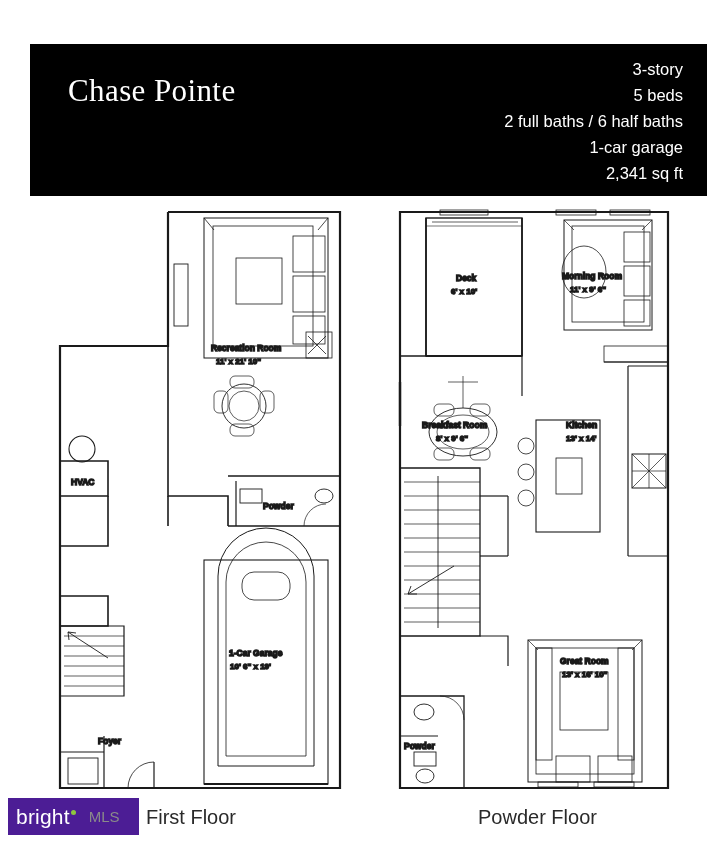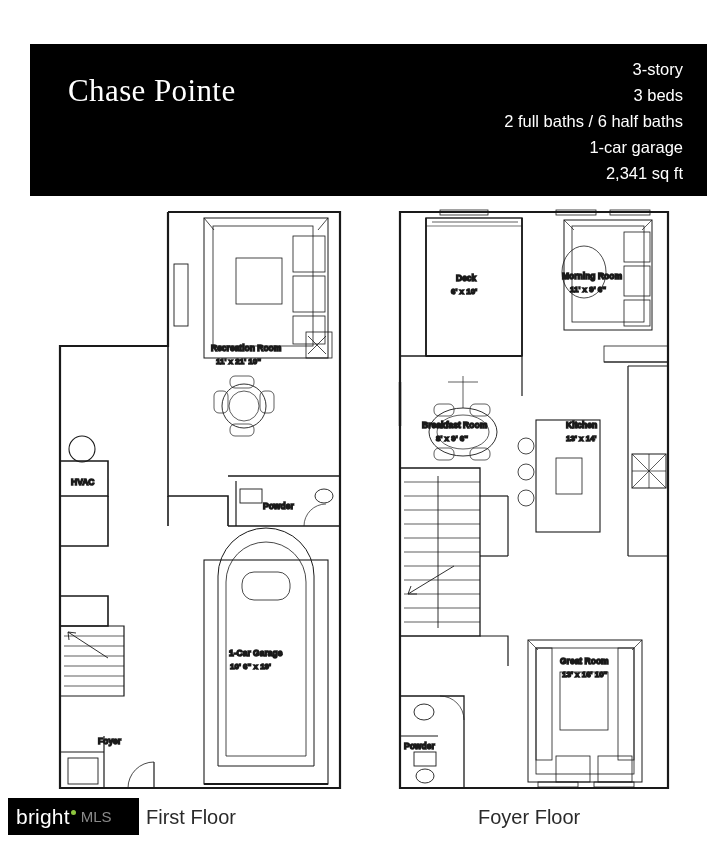--- a/index.html
+++ b/index.html
@@ -78,21 +78,21 @@
   .caption-first { left: 138px; top: 806px; }
   .caption-second { left: 470px; top: 806px; }
 
   
   .watermark {
     position: absolute;
     left: 0;
     top: 798px;
     width: 131px;
     height: 37px;
-    background: #000000;
+    background: #4c1d95;
     display: flex;
     align-items: center;
     box-sizing: border-box;
     padding-left: 8px;
   }
   .wm-bright {
     font-size: 21px;
     color: #ffffff;
     font-family: "Liberation Sans", sans-serif;
     font-weight: 400;
@@ -102,21 +102,21 @@
     display: inline-block;
     width: 5px; height: 5px;
     border-radius: 50%;
     background: #8ec63f;
     margin: 0 1px 8px 1px;
     vertical-align: middle;
   }
   .wm-mls {
     font-size: 15px;
     color: #8a8a8a;
-    margin-left: 4px;
+    margin-left: 12px;
     font-family: "Liberation Sans", sans-serif;
   }
 
   
   text.room {
     font-family: "Liberation Sans", sans-serif;
     font-size: 8.5px;
     font-weight: bold;
     fill: #111;
   }
@@ -131,21 +131,21 @@
 <body>
 
 <div id="page">
 
   <div class="banner">
     <div class="banner-title">
       <div>Chase Pointe</div>
     </div>
     <div class="banner-specs">
       <div>3-story</div>
-      <div>3 beds</div>
+      <div>5 beds</div>
       <div>2 full baths / 6 half baths</div>
       <div>1-car garage</div>
       <div>2,341 sq ft</div>
     </div>
   </div>
 
   <svg class="plan-svg" viewBox="0 0 721 610">
     <g fill="none" stroke="#1a1a1a" stroke-width="1.4" stroke-linejoin="miter">
 
       <g>
@@ -306,21 +306,21 @@
 
         <text class="room" x="552" y="468">Great Room</text>
         <text class="roomdim" x="554" y="481">13' x 16' 10"</text>
 
         <text class="room" x="396" y="553">Powder</text>
       </g>
     </g>
   </svg>
 
   <div class="caption caption-first">First Floor</div>
-  <div class="caption caption-second">Foyer Floor</div>
+  <div class="caption caption-second">Powder Floor</div>
 
   <div class="watermark">
     <span class="wm-bright">bright</span>
     <span class="wm-dot"></span>
     <span class="wm-mls">MLS</span>
   </div>
 
 </div>
 
 </body></html>

